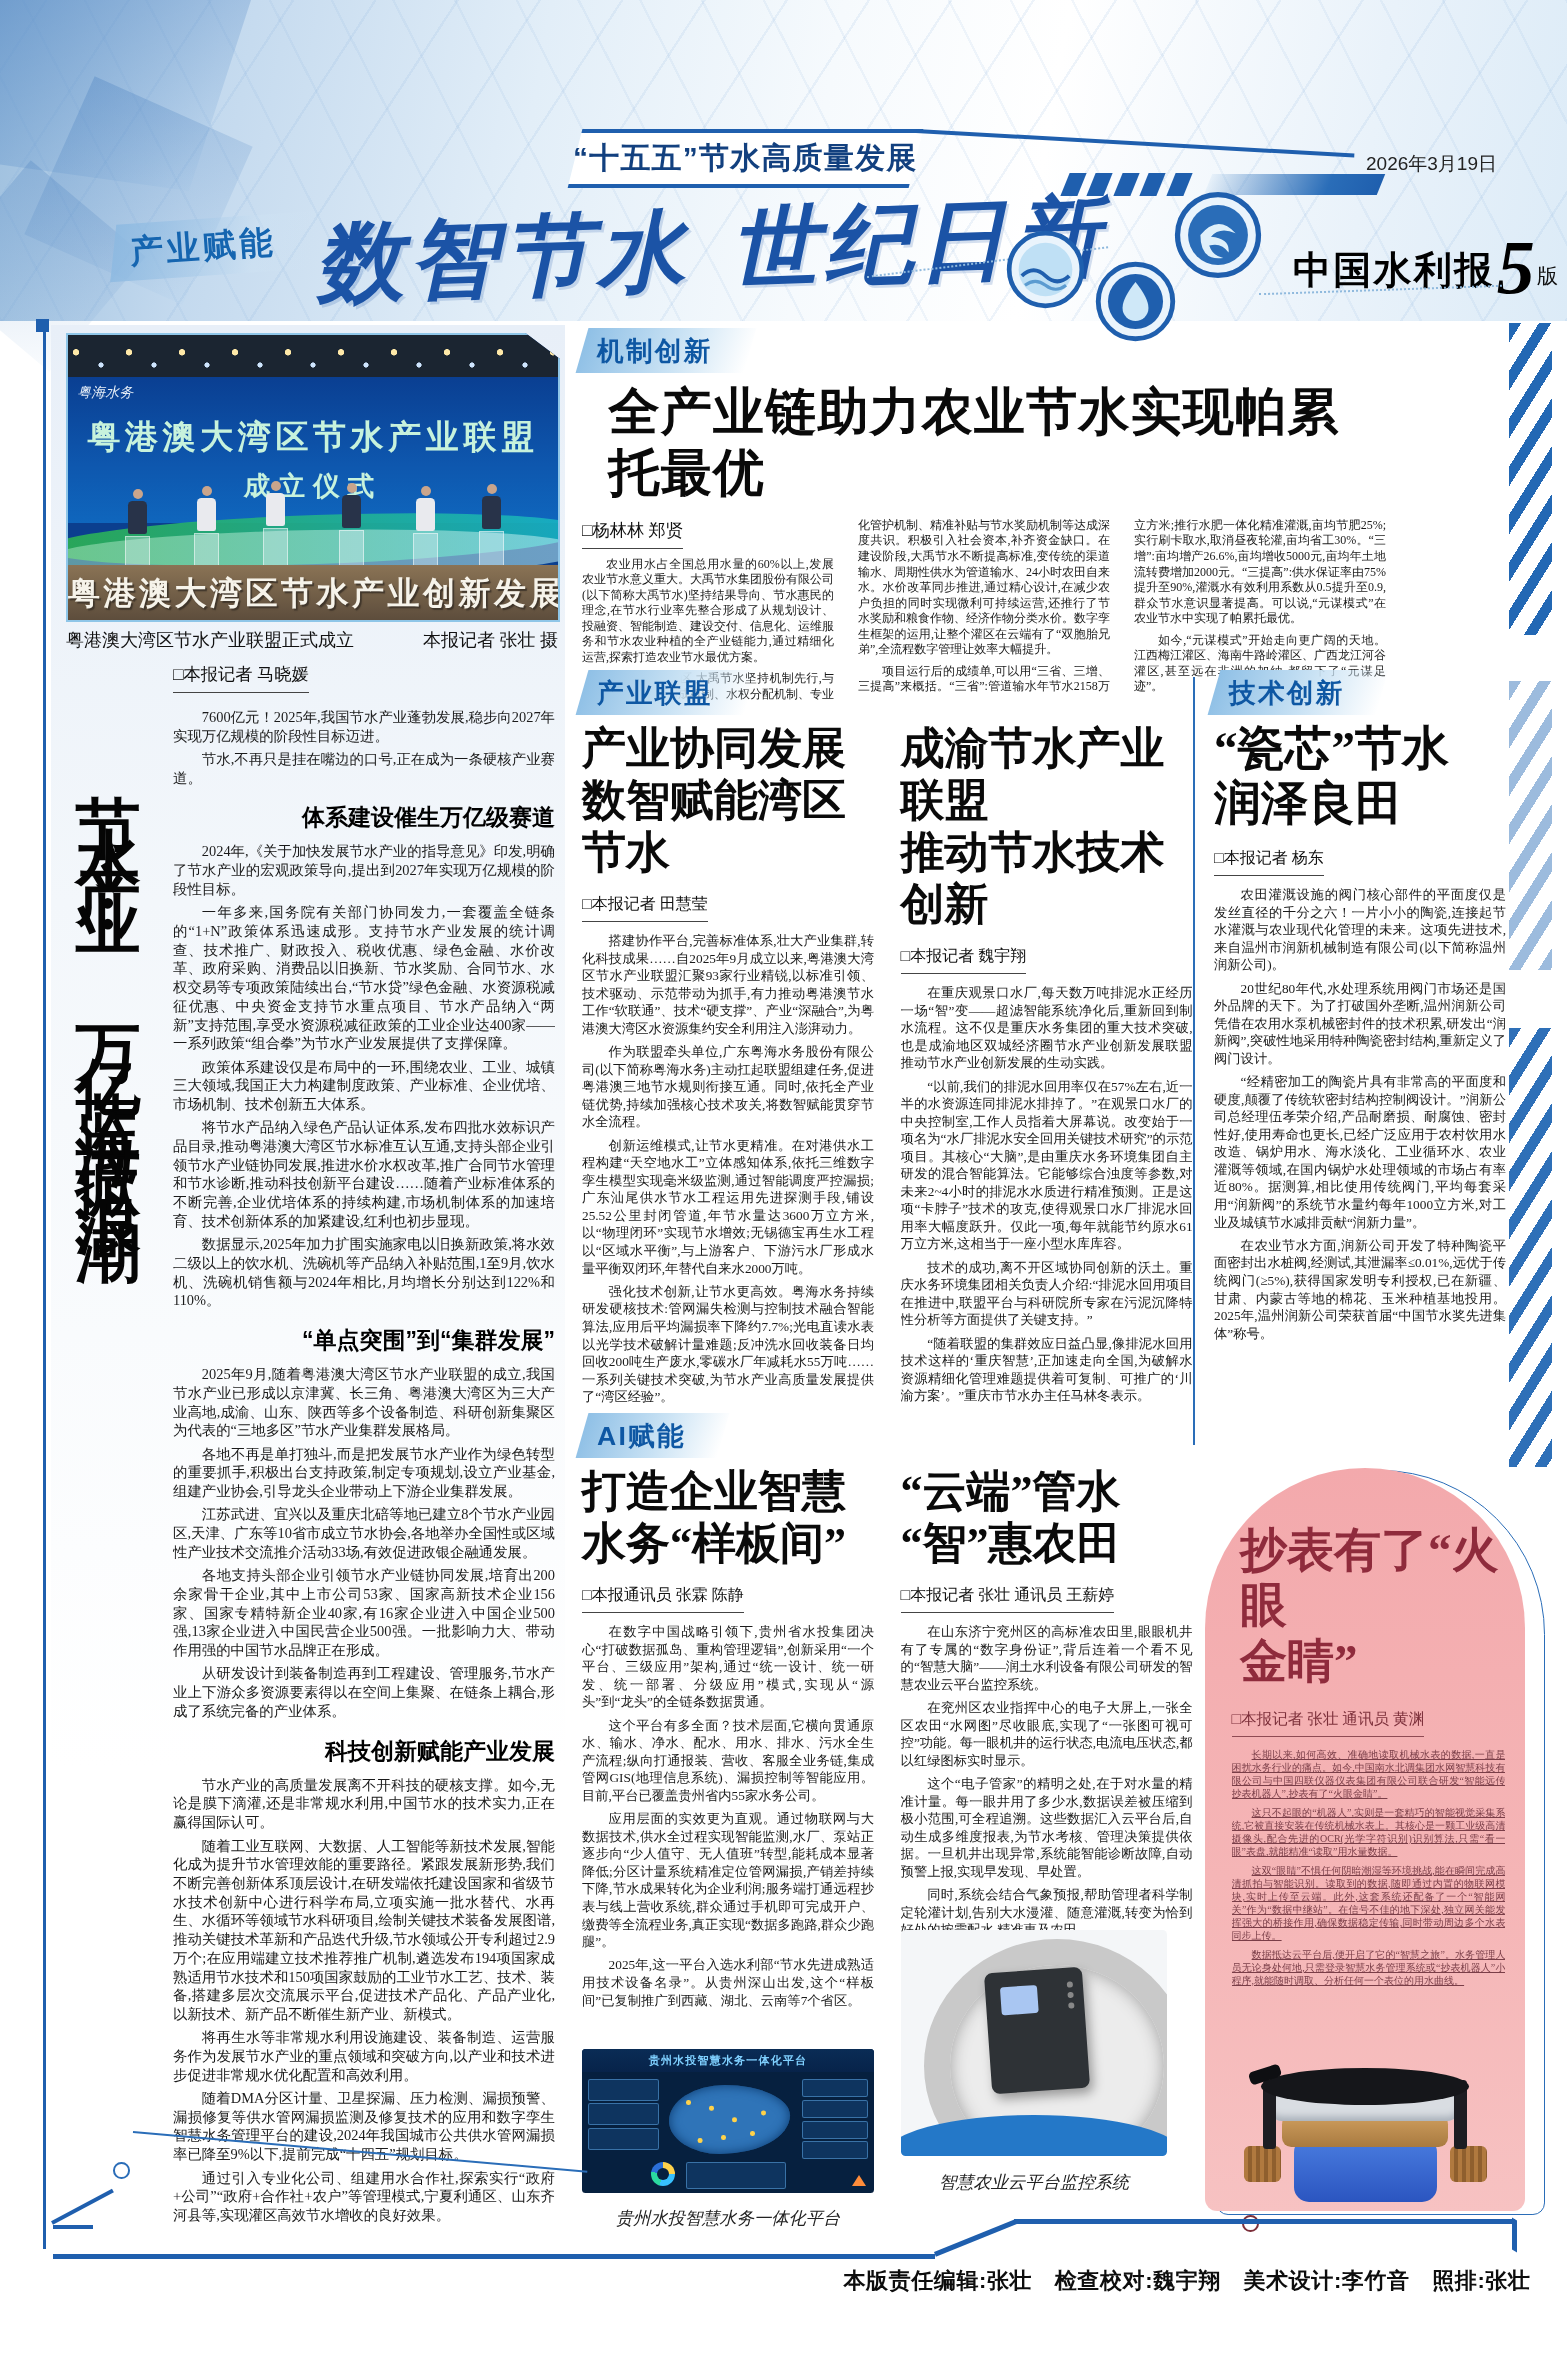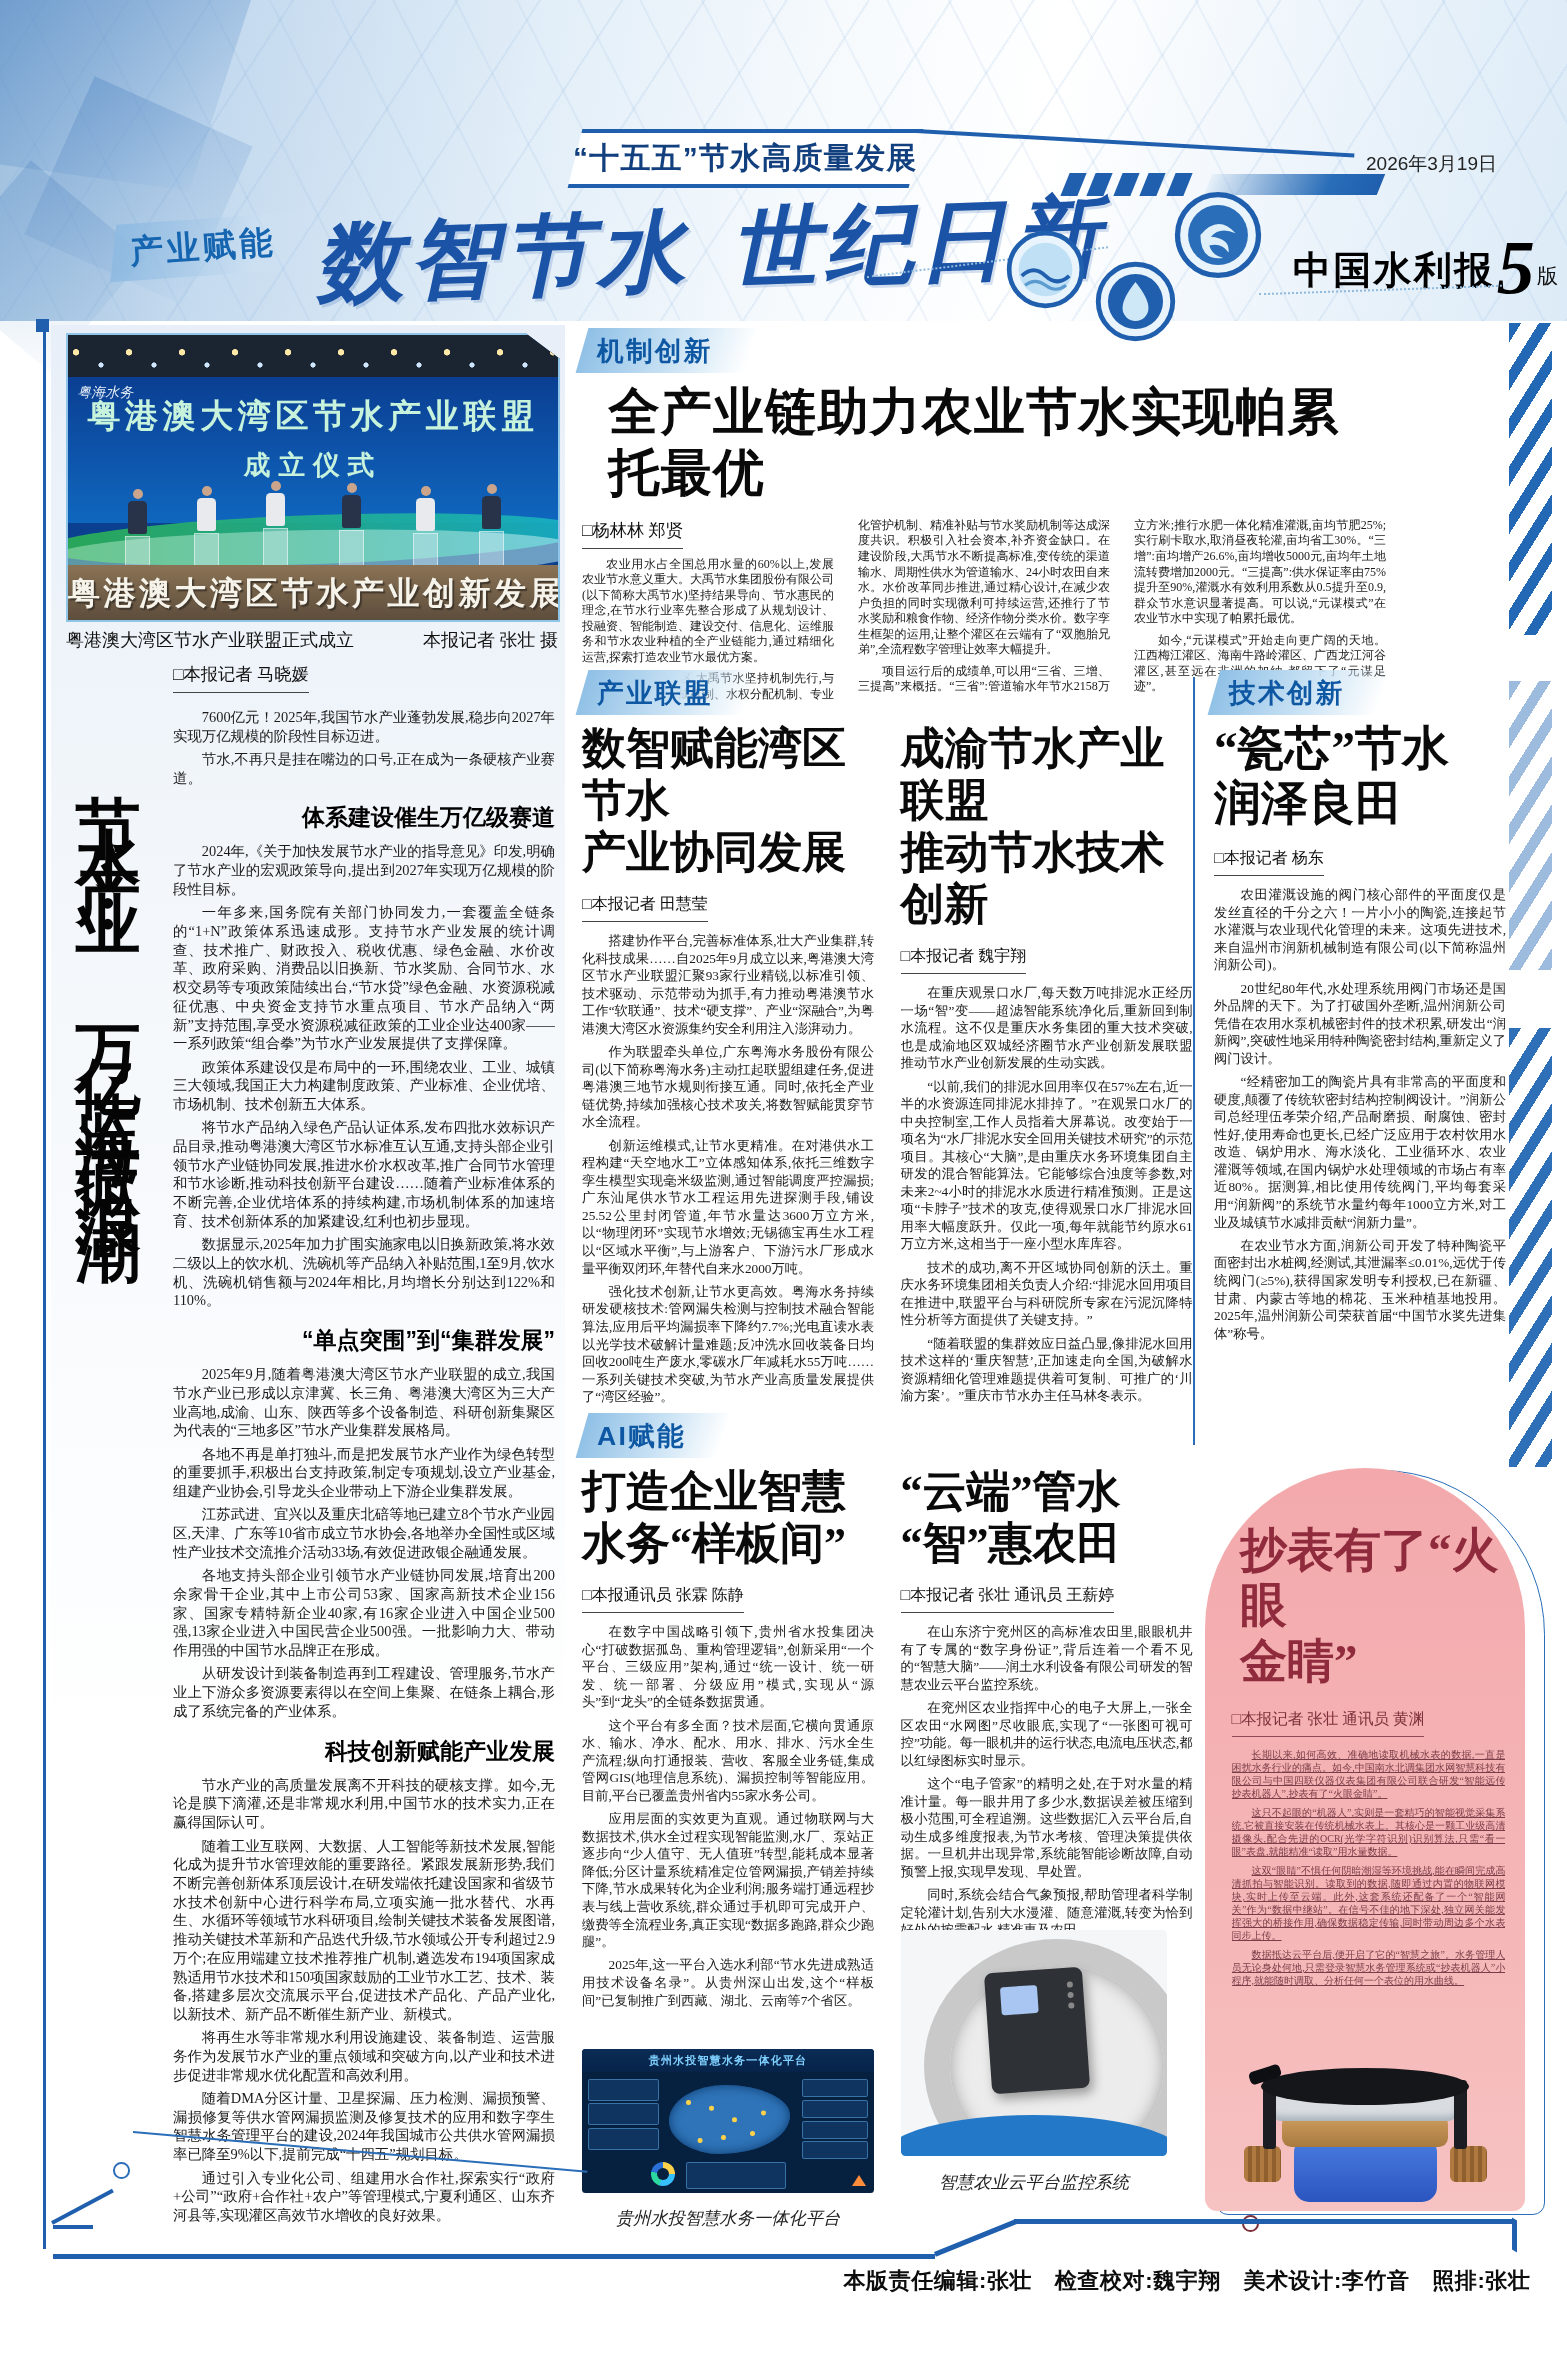--- a/index.html
+++ b/index.html
@@ -54,21 +54,21 @@
   .rail-cap{position:absolute;left:36px;top:319px;width:12.7px;height:12.7px;background:#1f5fae;}
   .corner-bl1{position:absolute;left:52px;top:2221px;width:69px;height:0;border-top:4px solid #1f5fae;transform:rotate(-28deg);transform-origin:left;}
   .corner-bl2{position:absolute;left:53px;top:2225px;width:40px;height:0;border-top:4px solid #1f5fae;}
   .photo{position:absolute;left:66px;top:333px;width:490px;height:285px;border:2.3px solid #8fc6e8;
     clip-path:polygon(0 0,93% 0,100% 9%,100% 100%,0 100%);overflow:hidden;background:#0b3f8f;}
   .ph-lights{position:absolute;left:0;top:0;right:0;height:42px;background:#1b2531;
     background-image:radial-gradient(circle at 8px 17.3px,#ffe9a8 0 2.9px,rgba(0,0,0,0) 3.5px),radial-gradient(circle at 33px 30px,#cfe6ff 0 2.3px,rgba(0,0,0,0) 2.9px);
     background-size:53px 42px;}
   .ph-screen{position:absolute;left:0;top:42px;right:0;height:146px;background:linear-gradient(180deg,#0a3f92,#0e57ae 60%,#0f66bd);}
   .ph-mark{position:absolute;left:9.2px;top:7px;font-size:14px;font-style:italic;color:#e6eef7;}
-  .ph-t1{margin:17px 0 0;text-align:center;font-size:33px;font-weight:900;color:#c7f2dc;letter-spacing:4.6px;font-family:Liberation Mono, monospace;}
+  .ph-t1{margin:38px 0 0;text-align:center;font-size:33px;font-weight:900;color:#c7f2dc;letter-spacing:4.6px;font-family:Liberation Mono, monospace;}
   .ph-t2{margin:8px 0 0;text-align:center;font-size:26.6px;font-weight:900;color:#c7f2dc;letter-spacing:8px;font-family:Liberation Mono, monospace;}
   .ph-wave{position:absolute;left:-23px;width:543px;height:49px;border-radius:50%;}
   .w1{top:180px;background:linear-gradient(90deg,#2db14e,#17b2c8);transform:rotate(-2deg);opacity:.9;}
   .w2{top:195px;background:linear-gradient(90deg,#9fe0b6,#bfeef5);transform:rotate(-1deg);opacity:.55;}
   .ph-floor{position:absolute;left:0;bottom:0;right:0;height:55px;background:linear-gradient(180deg,#8a7355,#5d4d3c);overflow:hidden;}
   .ph-floor b{display:block;margin-top:7px;text-align:center;white-space:nowrap;font-family:"Liberation Sans",sans-serif;
     font-size:32px;color:#f6f3ea;letter-spacing:3.5px;text-shadow:1.7px 2.3px 1.2px #3f352a;}
   .person{position:absolute;width:25.4px;text-align:center;}
   .person .head{display:block;width:10.4px;height:10.4px;border-radius:50%;margin:0 auto;}
   .person .torso{display:block;width:19.6px;height:33px;border-radius:4.6px 4.6px 2.3px 2.3px;margin:1.2px auto 0;}
@@ -306,22 +306,22 @@
       <p class="para">项目运行后的成绩单,可以用“三省、三增、三提高”来概括。“三省”:管道输水年节水2158万立方米;推行水肥一体化精准灌溉,亩均节肥25%;实行刷卡取水,取消昼夜轮灌,亩均省工30%。“三增”:亩均增产26.6%,亩均增收5000元,亩均年土地流转费增加2000元。“三提高”:供水保证率由75%提升至90%,灌溉水有效利用系数从0.5提升至0.9,群众节水意识显著提高。可以说,“元谋模式”在农业节水中实现了帕累托最优。</p>
       <p class="para">如今,“元谋模式”开始走向更广阔的天地。江西梅江灌区、海南牛路岭灌区、广西龙江河谷灌区,甚至远在非洲的加纳,都留下了“元谋足迹”。</p>
     </div>
   </div>
 
   <div class="alliance">
     <div class="tag"><b>产业联盟</b></div>
     <div class="art-row">
       <div class="art">
         <div class="title">
+          <div>产业协同发展</div>
           <div>数智赋能湾区节水</div>
-          <div>产业协同发展</div>
         </div>
         <div><span class="byline">□本报记者 田慧莹</span></div>
         <div class="art-text">
           <p class="para">搭建协作平台,完善标准体系,壮大产业集群,转化科技成果……自2025年9月成立以来,粤港澳大湾区节水产业联盟汇聚93家行业精锐,以标准引领、技术驱动、示范带动为抓手,有力推动粤港澳节水工作“软联通”、技术“硬支撑”、产业“深融合”,为粤港澳大湾区水资源集约安全利用注入澎湃动力。</p>
           <p class="para">作为联盟牵头单位,广东粤海水务股份有限公司(以下简称粤海水务)主动扛起联盟组建任务,促进粤港澳三地节水规则衔接互通。同时,依托全产业链优势,持续加强核心技术攻关,将数智赋能贯穿节水全流程。</p>
           <p class="para">创新运维模式,让节水更精准。在对港供水工程构建“天空地水工”立体感知体系,依托三维数字孪生模型实现毫米级监测,通过智能调度严控漏损;广东汕尾供水节水工程运用先进探测手段,铺设25.52公里封闭管道,年节水量达3600万立方米,以“物理闭环”实现节水增效;无锡德宝再生水工程以“区域水平衡”,与上游客户、下游污水厂形成水量平衡双闭环,年替代自来水2000万吨。</p>
           <p class="para">强化技术创新,让节水更高效。粤海水务持续研发硬核技术:管网漏失检测与控制技术融合智能算法,应用后平均漏损率下降约7.7%;光电直读水表以光学技术破解计量难题;反冲洗水回收装备日均回收200吨生产废水,零碳水厂年减耗水55万吨……一系列关键技术突破,为节水产业高质量发展提供了“湾区经验”。</p>
         </div>
       </div>
       <div class="art">

